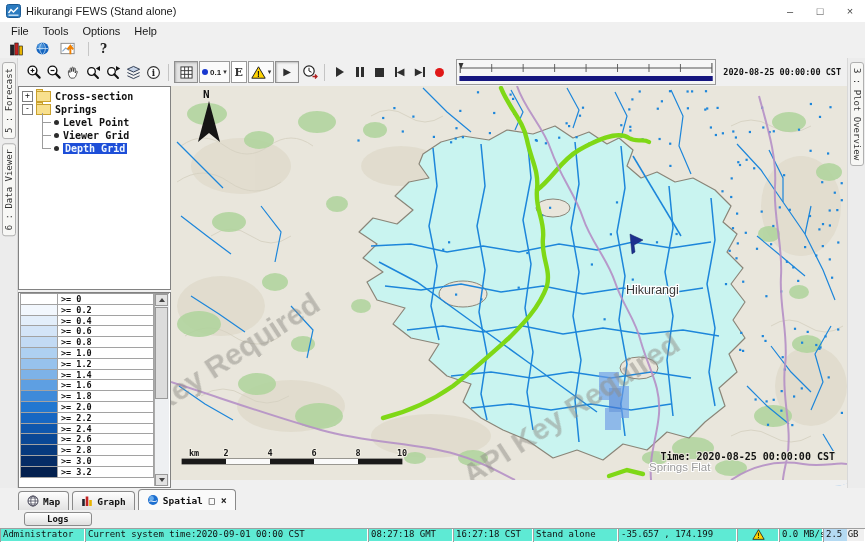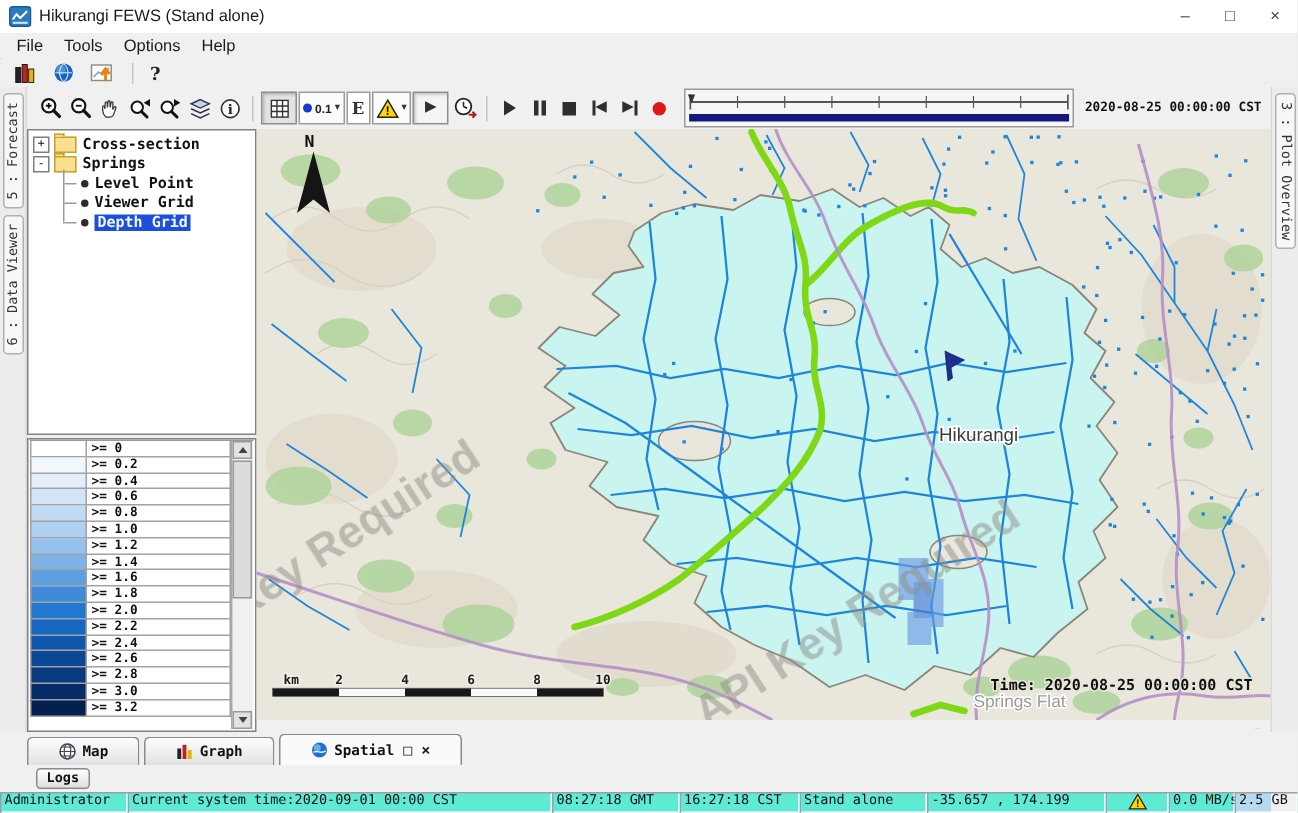--- a/index.html
+++ b/index.html
@@ -99,27 +99,27 @@
     border-top:4px solid #444;}
   .sthumb{position:absolute;top:13px;left:0;width:13px;height:92px;background:#dcdcdc;
     border:1px solid #999;box-sizing:border-box;}
   
   .mapwrap{width:676px;height:394px;position:relative;flex:none;}
   .mapwrap svg{display:block;}
   
   .btabs{height:22px;display:flex;align-items:flex-end;gap:3px;padding-left:18px;background:#f0f0f0;}
   .btab{height:18px;border:1px solid #8a8a8a;border-bottom:none;border-radius:4px 4px 0 0;
     background:linear-gradient(#fdfdfd,#e2e2e2);display:flex;align-items:center;gap:4px;
-    padding:0 20px;font-family:"DejaVu Sans Mono",monospace;font-size:9.5px;font-weight:bold;color:#111;}
+    padding:0 8px;font-family:"DejaVu Sans Mono",monospace;font-size:9.5px;font-weight:bold;color:#111;}
   .btab.active{height:20px;background:#fafafa;}
   .tabctl{font-size:10px;font-weight:bold;color:#222;margin-left:2px;}
   .logsrow{height:18px;display:flex;align-items:center;padding-left:24px;background:#f0f0f0;}
   .logsbtn{font-family:"DejaVu Sans Mono",monospace;font-size:9px;font-weight:bold;color:#111;
     border:1px solid #8a8a8a;border-radius:3px;background:linear-gradient(#ffffff,#dfdfdf);
-    padding:1px 6px;height:14px;box-sizing:border-box;line-height:10px;}
+    padding:1px 22px;height:14px;box-sizing:border-box;line-height:10px;}
   
   .statusbar{height:14px;display:flex;background:#5eead4;font-family:"DejaVu Sans Mono",monospace;
     font-size:9px;color:#111;}
   .scell{box-sizing:border-box;padding:1px 3px 0 3px;white-space:nowrap;overflow:hidden;
     box-shadow:inset 1px 1px 0 #9f9f9f, inset -1px -1px 0 #ffffff;}
   .scell.mem{background:linear-gradient(to right,#b4daf2 0 58%,#f0f0f0 58%);}
   .wtri{display:inline-block;vertical-align:middle;}
 </style>
 </head>
 <body>

